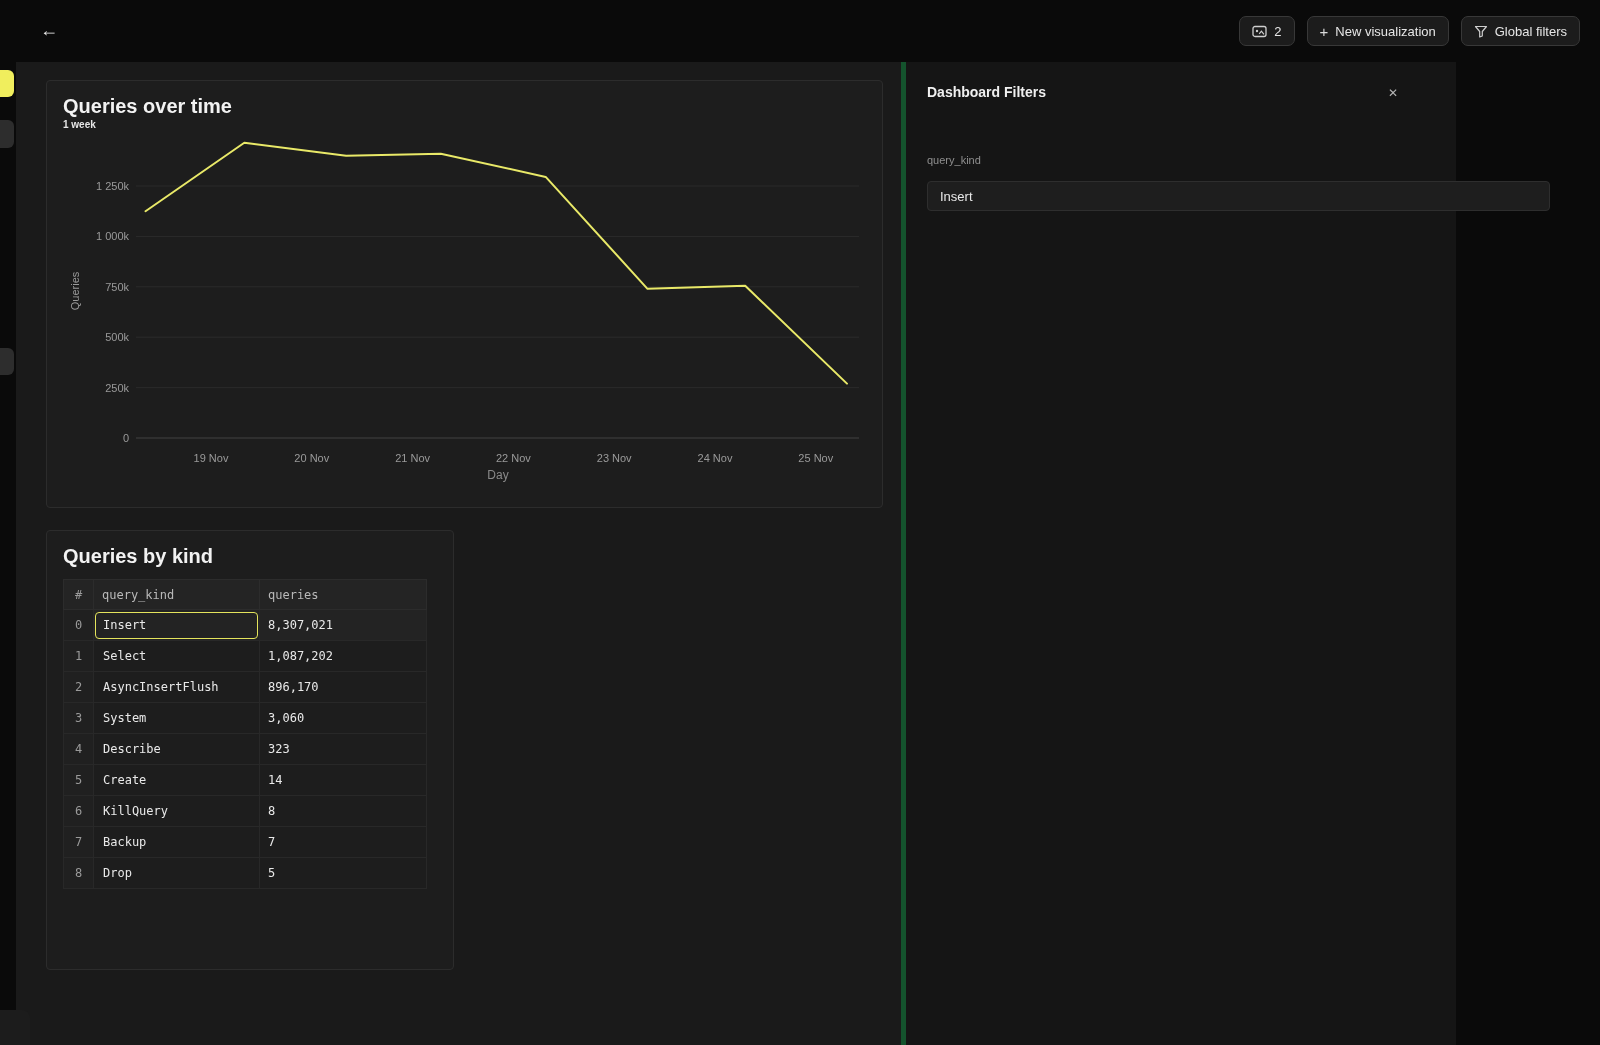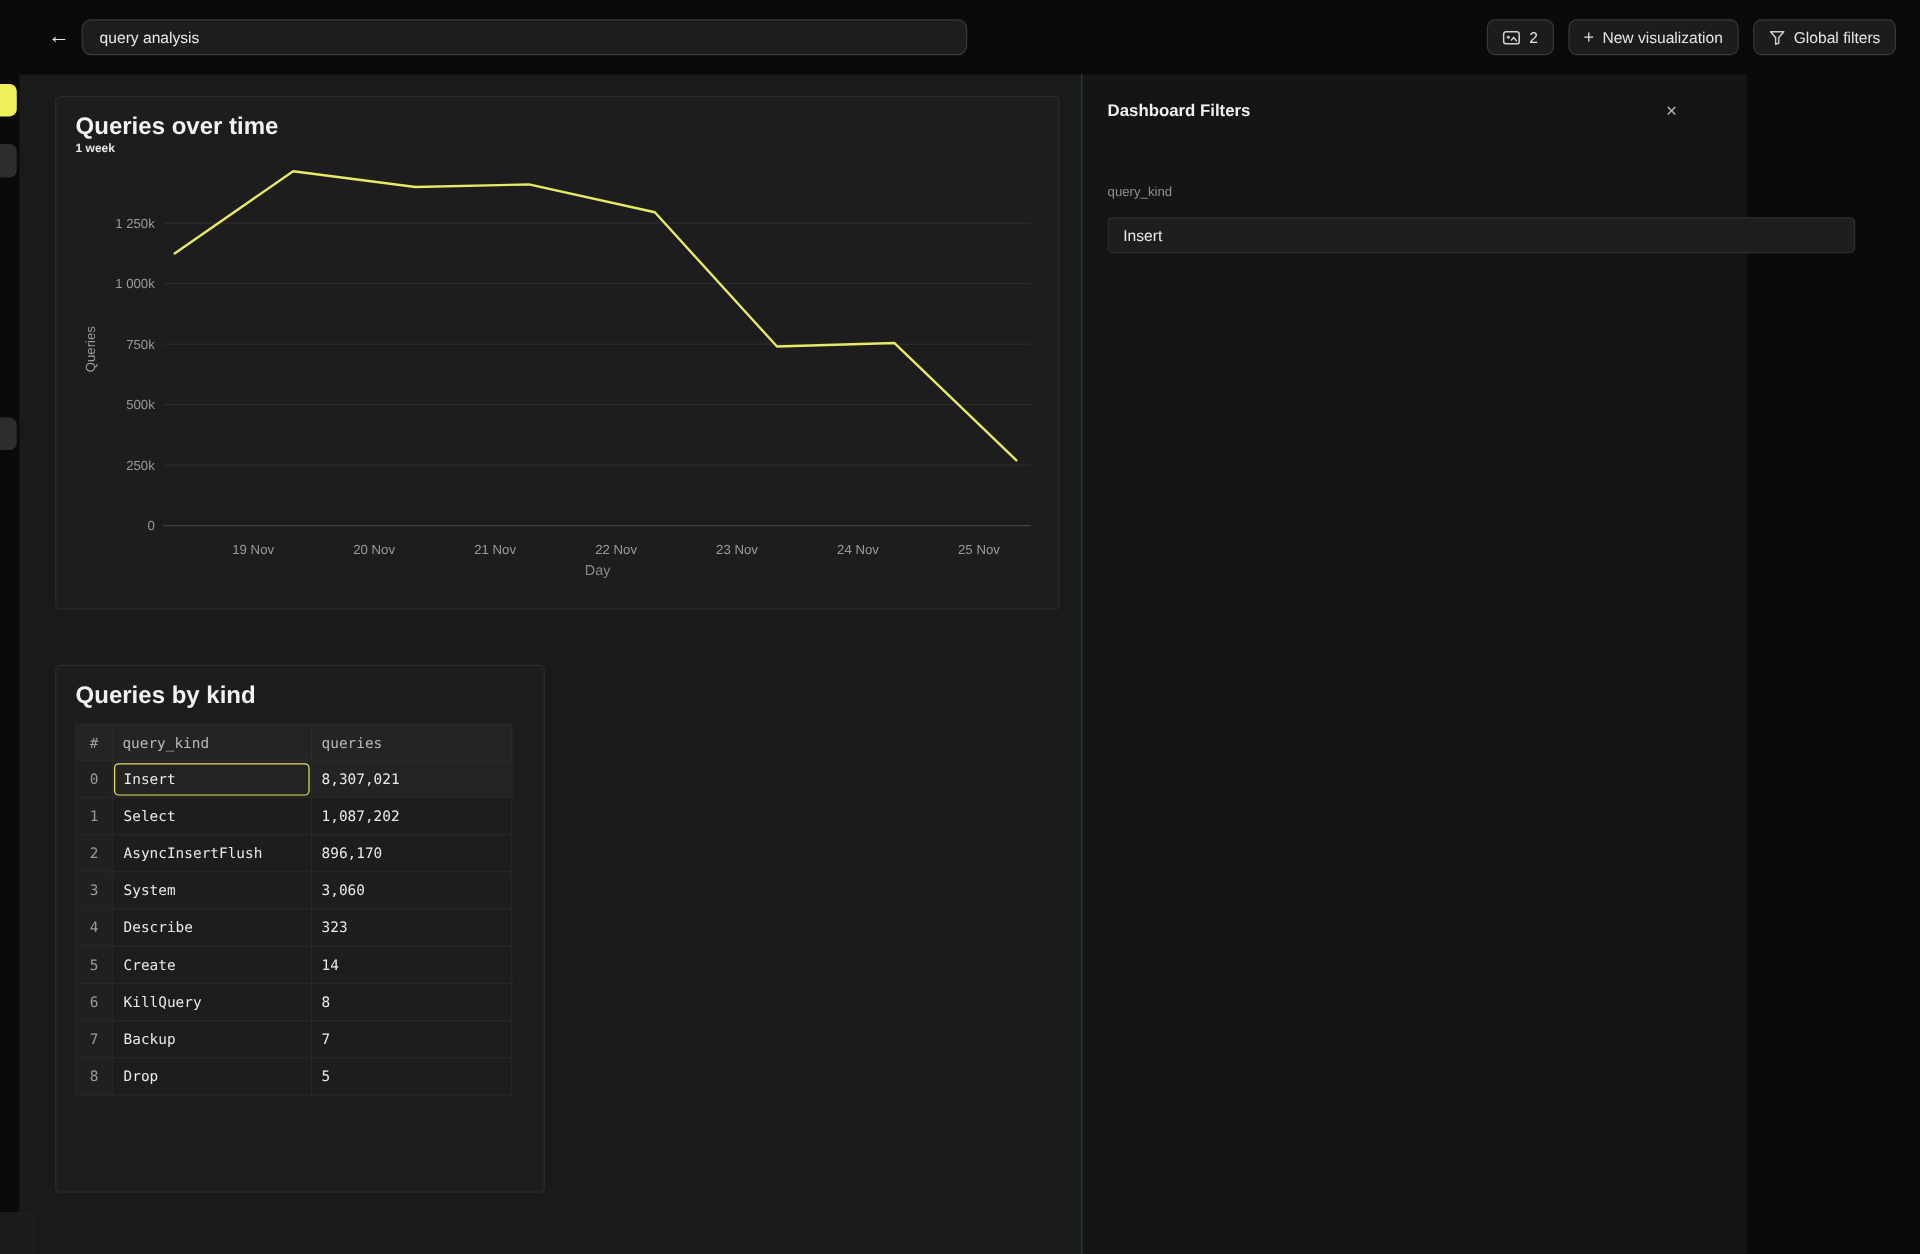--- a/index.html
+++ b/index.html
@@ -25,21 +25,21 @@
   .rail-ico { position:absolute; left:-6px; top:18px; font-size:15px; color:#cfcfcf; cursor:pointer; }
   .rail-tab { position:absolute; left:-8px; width:22px; border-radius:6px; background:#2d2d2d; cursor:pointer; }
   .rail-tab.active { top:8px; height:27px; background:#f0ee5d; }
   .rail-tab.t2 { top:58px; height:28px; }
   .rail-tab.t3 { top:286px; height:27px; }
 
   
   .main { position:absolute; left:16px; top:62px; width:885px; height:983px; background:#1a1a1a; }
   .card { position:absolute; background:#1d1d1d; border:1px solid #2c2c2c; border-radius:4px; }
   .chart-card { left:30px; top:18px; width:837px; height:428px; }
-  .table-card { left:30px; top:492px; width:408px; height:440px; }
+  .table-card { left:30px; top:468px; width:408px; height:440px; }
   .card h2 { position:absolute; left:16px; top:14px; font-size:20px; font-weight:700; color:#f2f2f2; }
   .chart-card .subtitle { position:absolute; left:16px; top:38px; font-size:10px; font-weight:700; color:#e6e6e6; }
   #chart-svg { position:absolute; left:0; top:0; }
   .tick { fill:#9a9a9a; font-family:"Liberation Sans",sans-serif; font-size:11px; }
   .axis-label { fill:#8a8a8a; font-family:"Liberation Sans",sans-serif; font-size:12px; }
 
   
   .qtable { position:absolute; left:16px; top:48px; width:363px; border-collapse:collapse; table-layout:fixed;
             font-family:"DejaVu Sans Mono",monospace; font-size:12px; }
   .qtable th:nth-child(1), .qtable td:nth-child(1) { width:30px; text-align:center; color:#9a9a9a; }
@@ -50,42 +50,41 @@
   .qtable td { height:31px; color:#e9e9e9; border:1px solid #282828; padding:0 8px; }
   .qtable td:nth-child(1) { background:#202020; }
   .qtable td.kind-cell { padding:0; }
   .kind-inner { display:flex; align-items:center; height:27px; margin:1px; padding:0 7px;
                 border:1px solid transparent; border-radius:4px; }
   tr.selected-row { background:#232323; }
   tr.selected-row .kind-inner { border-color:#e4e45c; }
 
   
   .filters { position:absolute; left:901px; top:62px; width:555px; height:983px; background:#151515;
-             border-left:1px solid #14532d; }
+             border-left:5px solid #14532d; }
   .filters h3 { position:absolute; left:21px; top:22px; font-size:14px; font-weight:600; color:#f0f0f0; }
   .close-btn { position:absolute; right:52px; top:20px; width:22px; height:22px; background:none; border:none;
                color:#b5b5b5; font-size:12px; cursor:pointer; }
   .field-label { position:absolute; left:21px; top:92px; font-size:11px; color:#8f8f8f; }
   .field-input { position:absolute; left:21px; top:119px; width:623px; height:30px; background:#1e1e1e;
                  border:1px solid #2e2e2e; border-radius:4px; color:#e9e9e9; font-size:13px; padding:0 12px;
                  font-family:"Liberation Sans",sans-serif; outline:none; }
 
   .bl-block { position:absolute; left:0; top:1010px; width:30px; height:35px; background:#1c1c1c;
               border-top-right-radius:8px; }
 </style>
 </head>
 <body>
 
 <div class="app">
 
   <header class="topbar">
     <button class="back-btn">
       <span>←</span>
     </button>
-    <input class="title-input" value="query analysis" style="">
     <div class="topbar-right">
       <button class="tb-btn">
         <svg width="15" height="13" viewBox="0 0 15 13">
           <rect x="1" y="1.5" width="13" height="10" rx="2" fill="none" stroke="#cfcfcf" stroke-width="1.3"></rect>
           <circle cx="5" cy="6" r="1.2" fill="#cfcfcf"></circle>
           <path d="M7.2 8.8 L9.4 6.2 L12 9.4" fill="none" stroke="#cfcfcf" stroke-width="1.2"></path>
         </svg>
         <span>2</span>
       </button>
       <button class="tb-btn">

